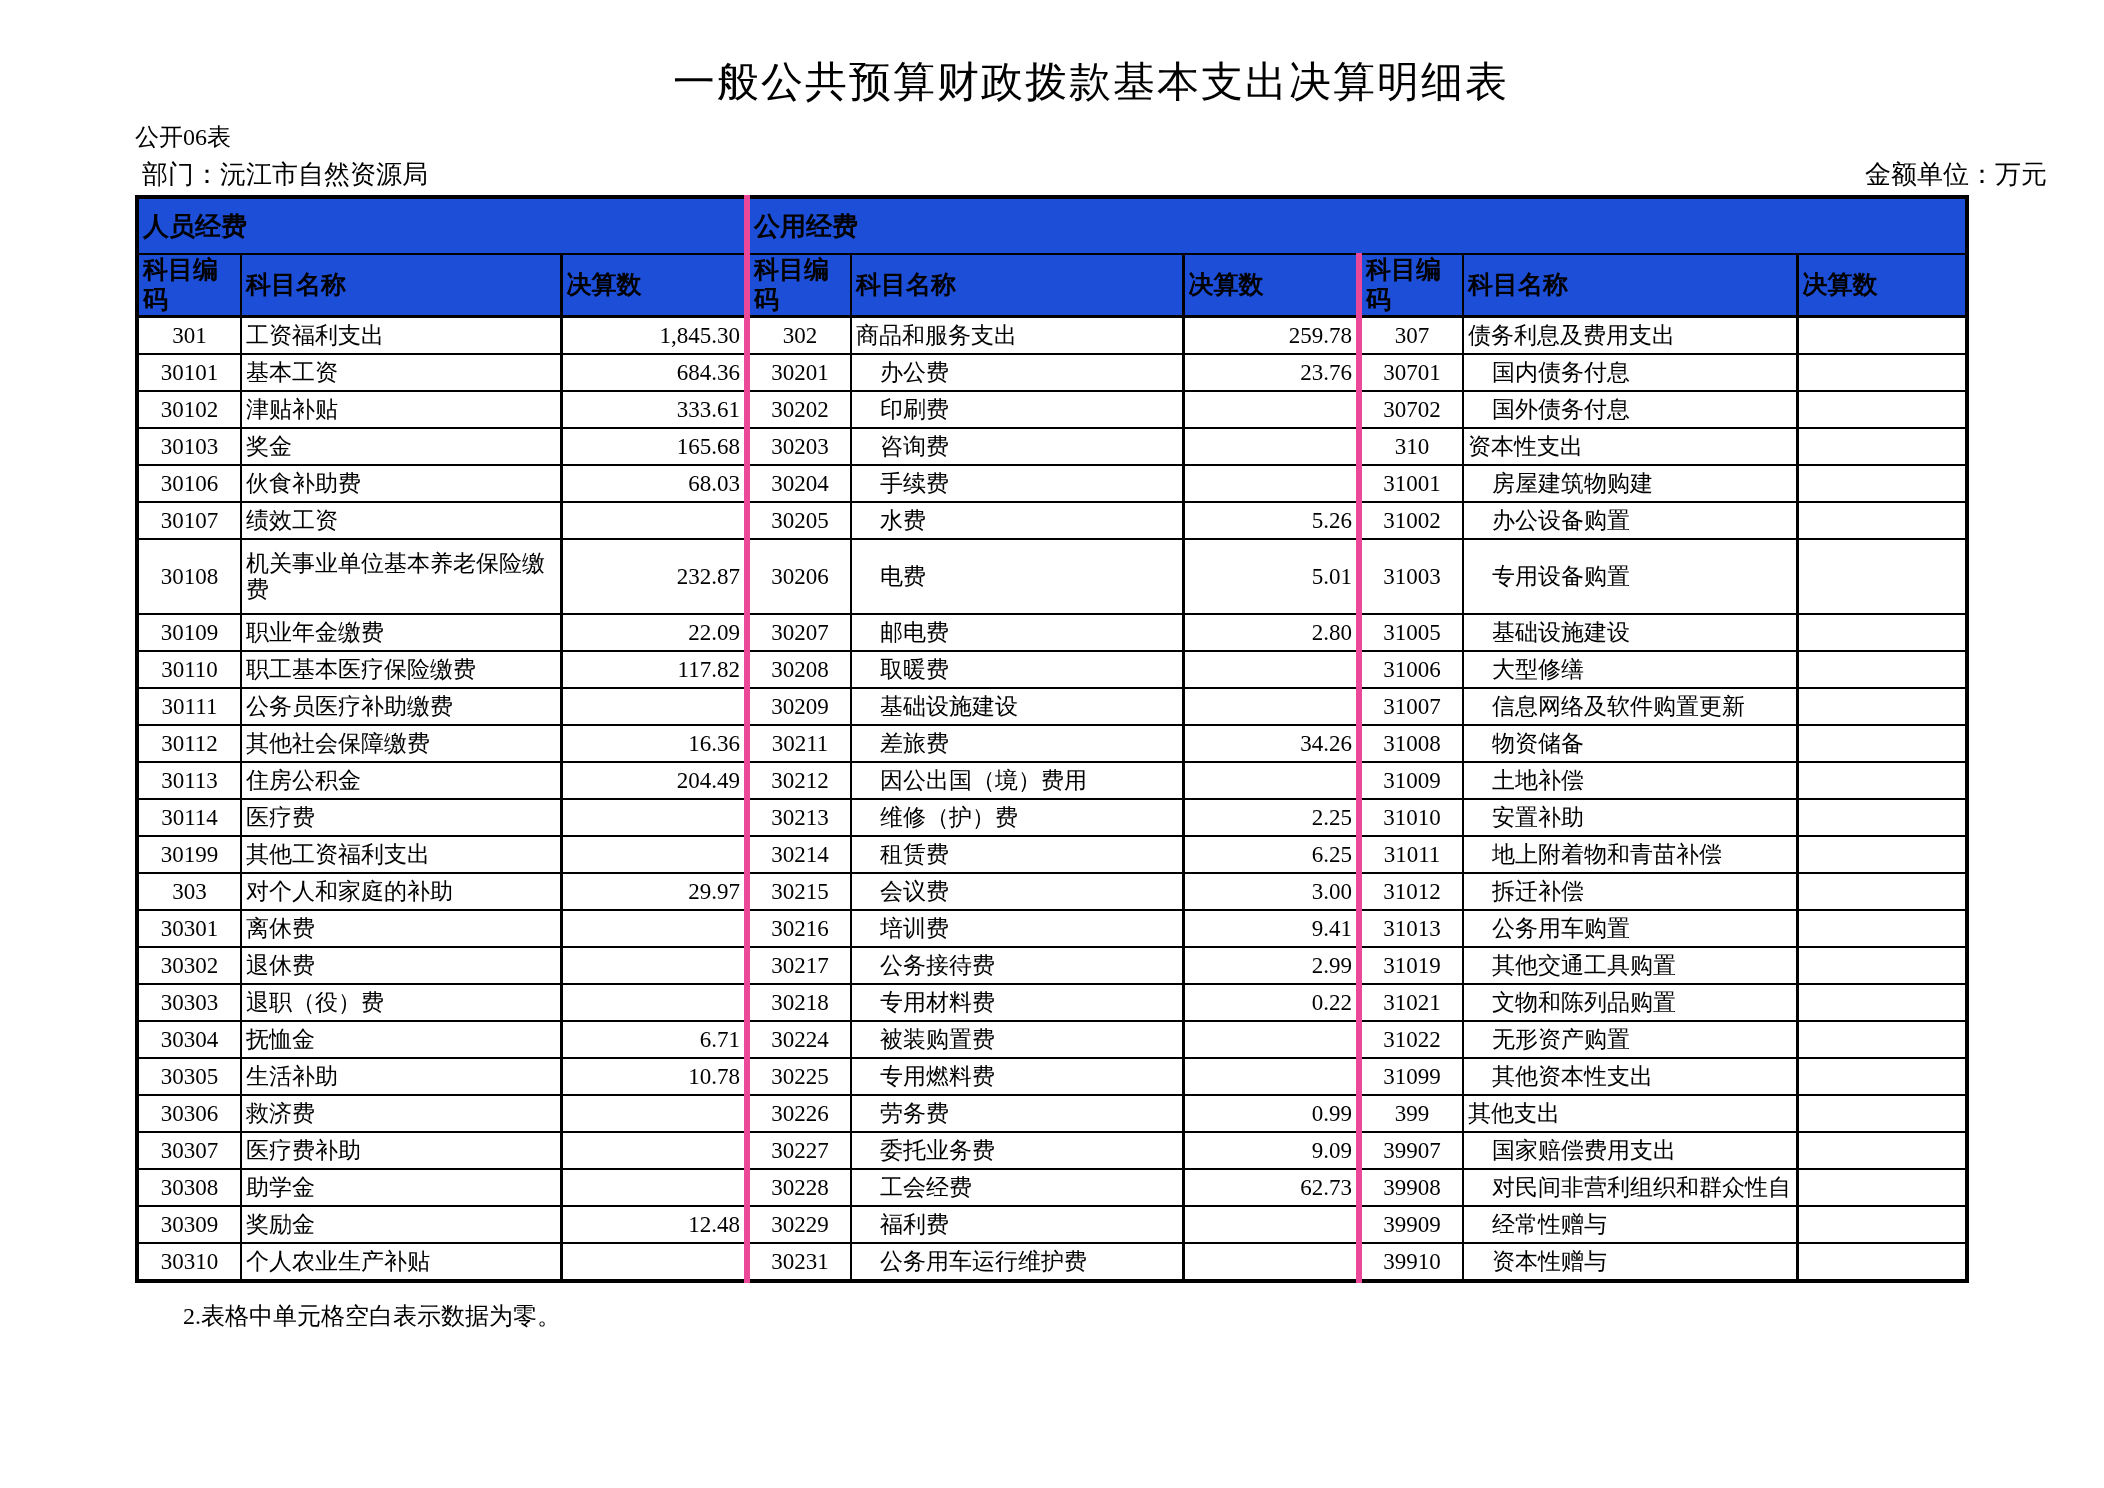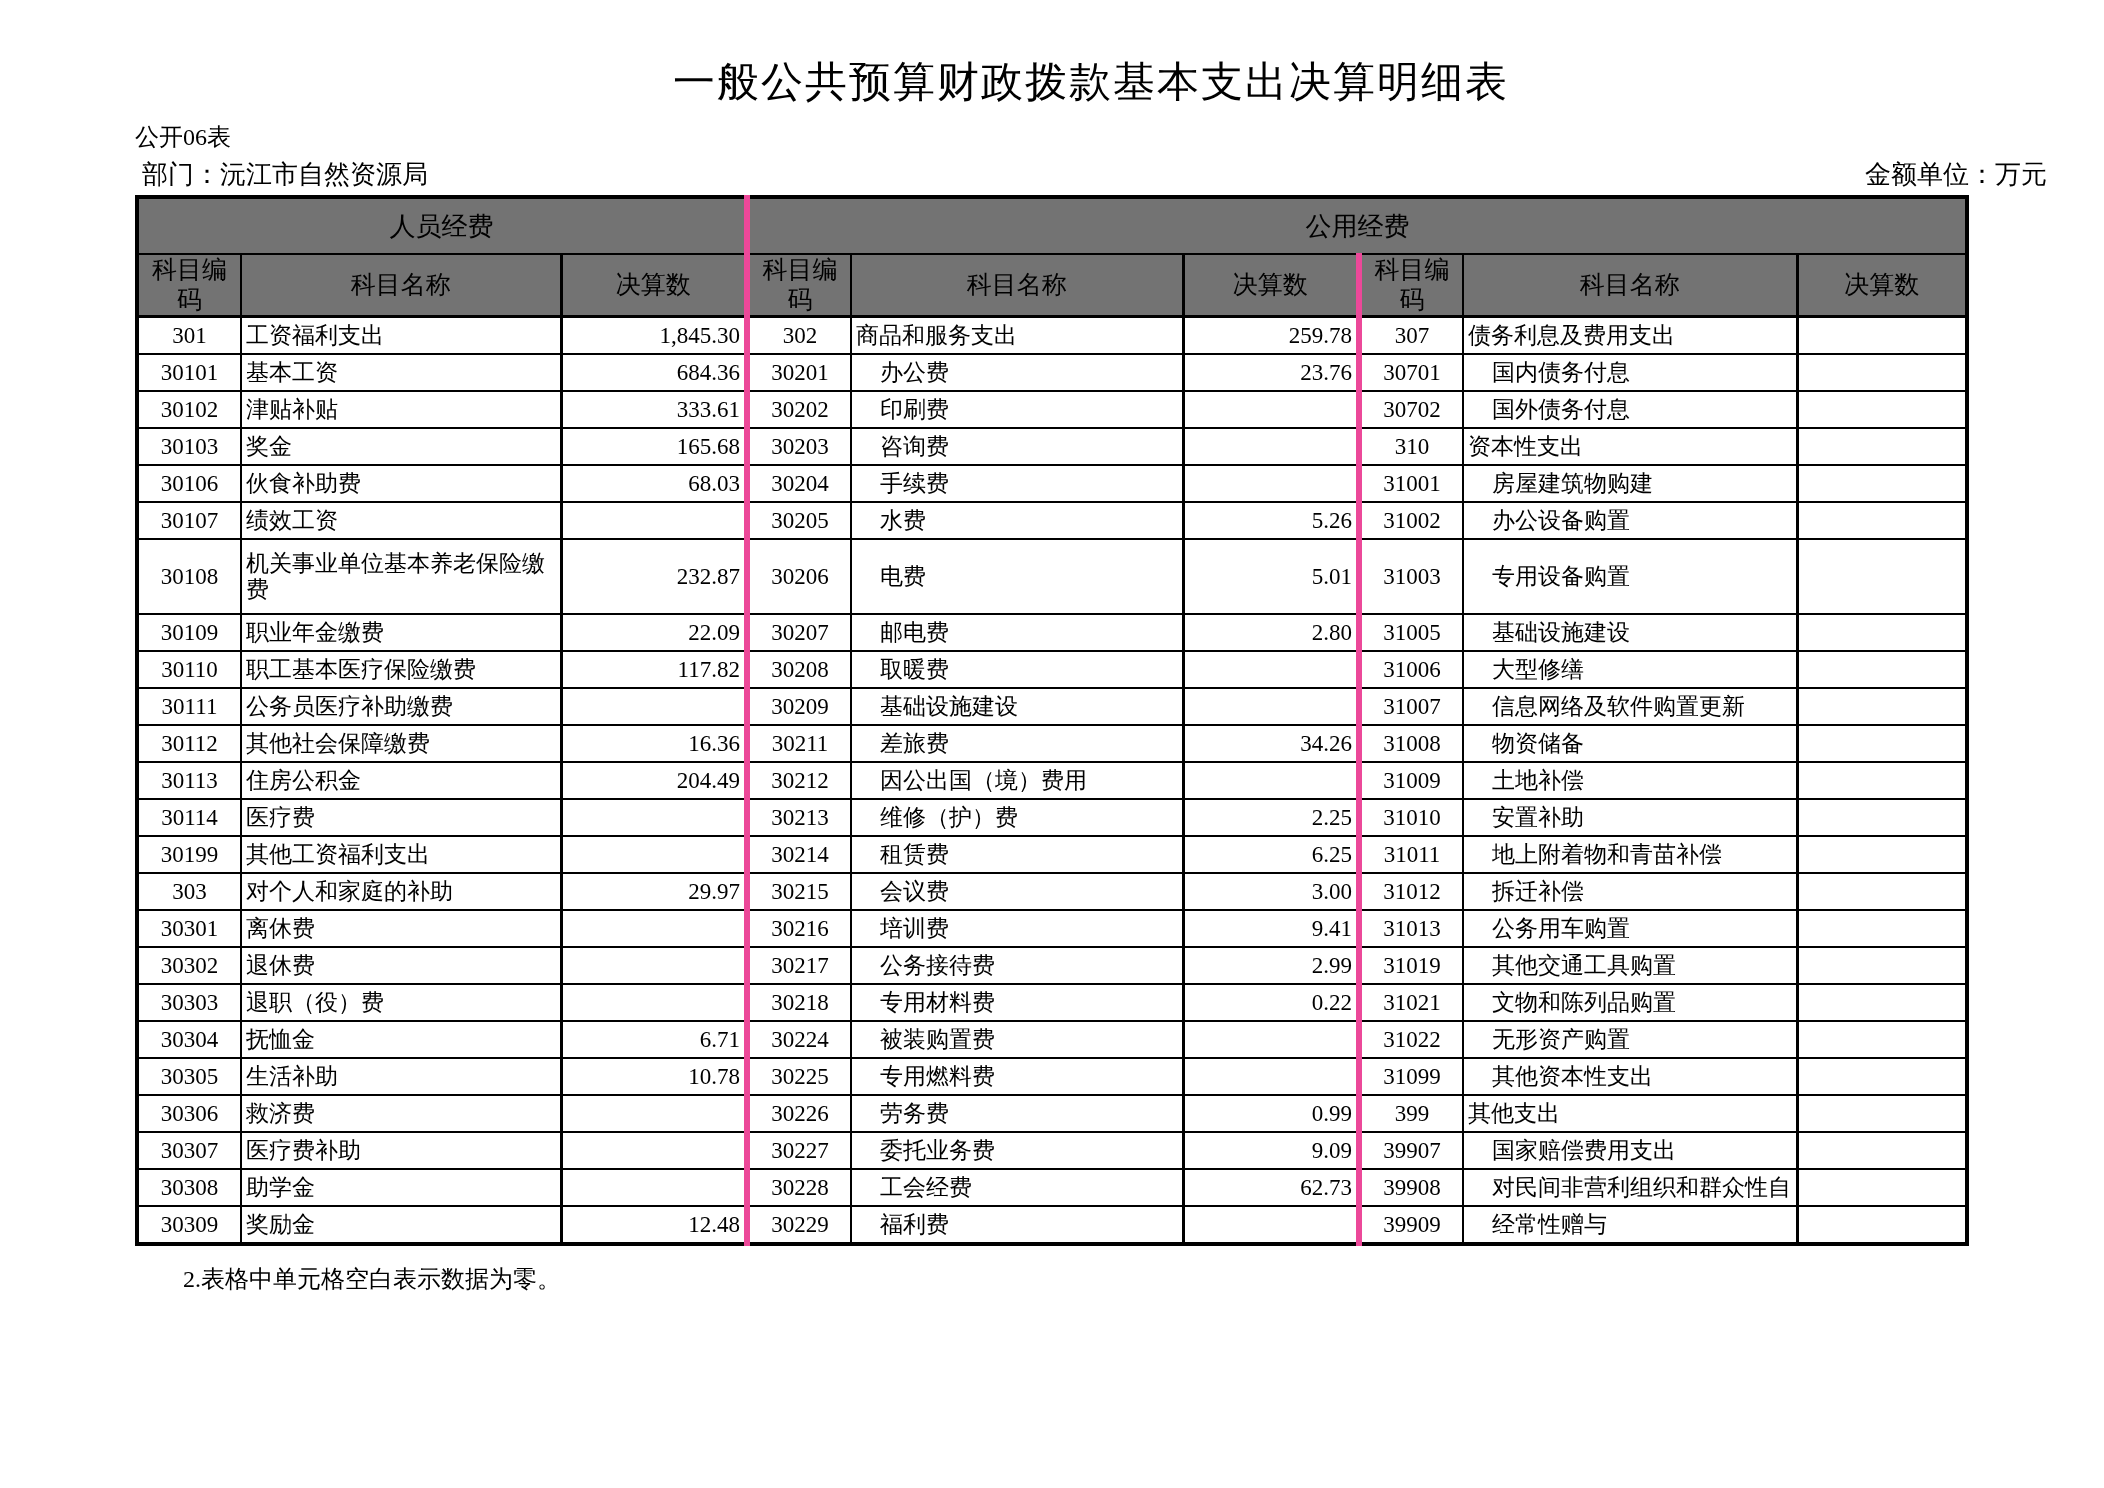--- a/index.html
+++ b/index.html
@@ -47,23 +47,23 @@
     table-layout: fixed;
     width: 1830px;
     border: 4px solid #000;
   }
   th, td {
     border: 2px solid #000;
     padding: 0 4px;
     overflow: hidden;
   }
   thead th {
-    background: #737373;
-    font-weight: normal;
-    text-align: center;
+    background: #1d4ed8;
+    font-weight: bold;
+    text-align: left;
   }
   tr.grp th {
     height: 54px;
     font-size: 26px;
   }
   tr.hdr th {
     height: 60px;
     font-size: 25px;
     line-height: 1.2;
     border-bottom: 3px solid #000;
@@ -393,20 +393,31 @@
           <td class="code">30309</td>
           <td class="name">奖励金</td>
           <td class="amount val">12.48</td>
           <td class="code sep">30229</td>
           <td class="name indent">福利费</td>
           <td class="amount val"></td>
           <td class="code sep">39909</td>
           <td class="name indent clip">经常性赠与</td>
           <td class="amount val"></td>
         </tr>
+        <tr>
+          <td class="code">30310</td>
+          <td class="name">个人农业生产补贴</td>
+          <td class="amount val"></td>
+          <td class="code sep">30231</td>
+          <td class="name indent">公务用车运行维护费</td>
+          <td class="amount val"></td>
+          <td class="code sep">39910</td>
+          <td class="name indent clip">资本性赠与</td>
+          <td class="amount val"></td>
+        </tr>
       </tbody>
   </table>
 
   <div class="notes">
     <div class="note2">2.表格中单元格空白表示数据为零。</div>
   </div>
 
 </div>
 
 </body></html>

